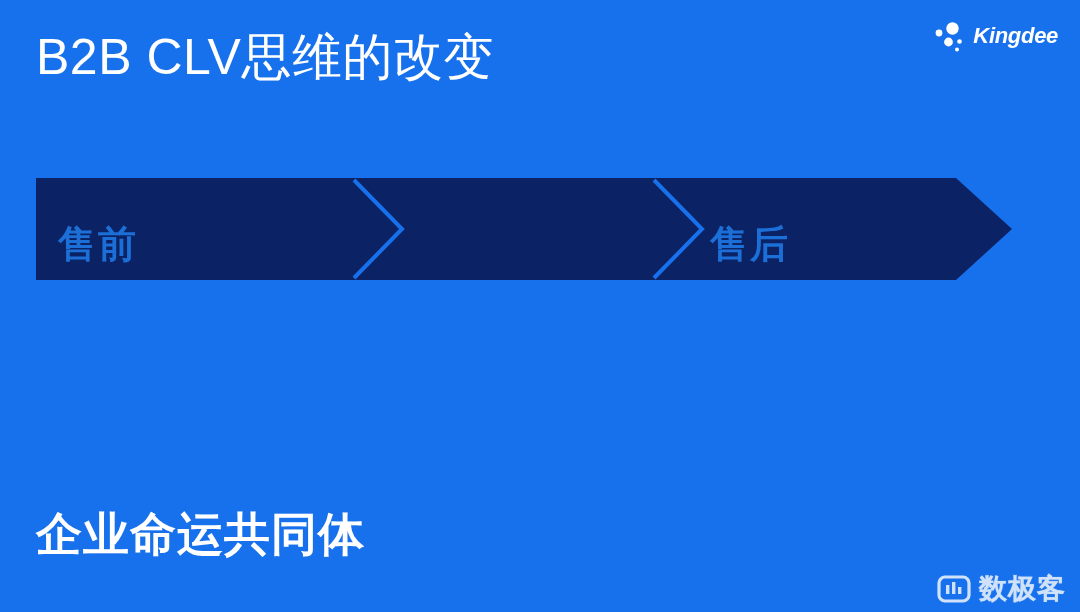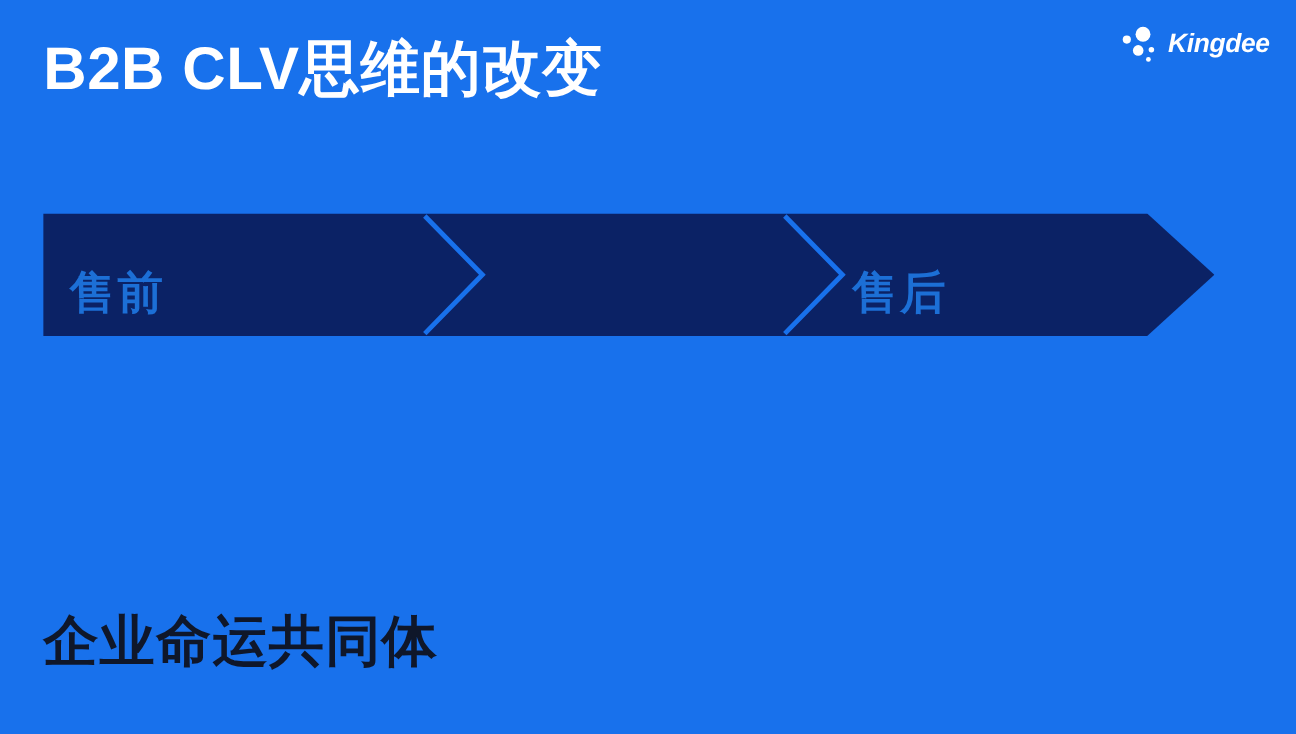--- a/index.html
+++ b/index.html
@@ -41,21 +41,21 @@
     line-height: 1;
   }
 
   
   #slide-title {
     position: absolute;
     left: 36px;
     top: 27px;
     color: #ffffff;
     font-size: 50px;
-    font-weight: bold;
+    font-weight: normal;
     letter-spacing: 0.5px;
     line-height: 1.2;
     white-space: nowrap;
   }
 
   
   .band {
     position: absolute;
     left: 36px;
     width: 976px;
@@ -88,21 +88,21 @@
 
   .stage-label.pos-0 { left: 22px; }
   .stage-label.pos-1 { left: 374px; }
   .stage-label.pos-2 { left: 674px; }
 
   
   #footer-headline {
     position: absolute;
     left: 36px;
     top: 508px;
-    color: #0f172a;
+    color: #ffffff;
     font-size: 46px;
     font-weight: bold;
     letter-spacing: 1px;
     line-height: 1.15;
     white-space: nowrap;
   }
 
   
   #watermark {
     position: absolute;
@@ -147,14 +147,23 @@
       <path d="M318,2 L366,51 L318,100" fill="none" stroke="#1871ec" stroke-width="4"></path>
       <path d="M618,2 L666,51 L618,100" fill="none" stroke="#1871ec" stroke-width="4"></path>
     </svg>
     <div class="stage-label pos-0">售前</div>
     <div class="stage-label pos-2">售后</div>
   </div>
 
 
   <div id="footer-headline">企业命运共同体</div>
 
+  <div id="watermark">
+    <svg class="wm-icon" viewBox="0 0 34 30" aria-hidden="true">
+      <rect x="2" y="3" width="30" height="24" rx="6" ry="6" fill="none" stroke="#d9e9fb" stroke-width="3.2"></rect>
+      <rect x="9" y="11" width="3.4" height="9" fill="#d9e9fb"></rect>
+      <rect x="15" y="8" width="3.4" height="12" fill="#d9e9fb"></rect>
+      <rect x="21" y="13" width="3.4" height="7" fill="#d9e9fb"></rect>
+    </svg>
+    <span class="wm-text">数极客</span>
+  </div>
 
 </div>
 
 </body></html>

